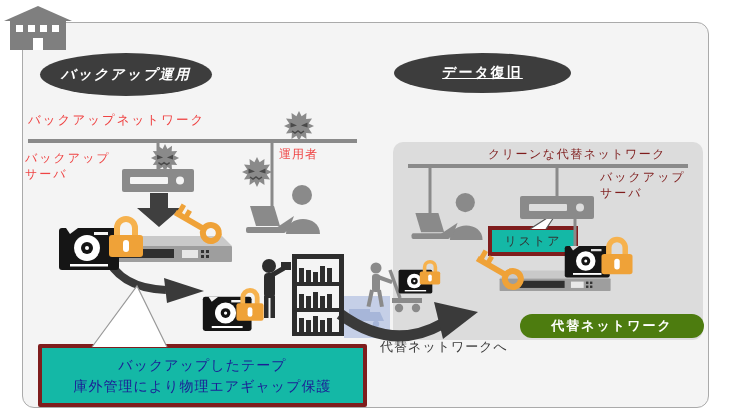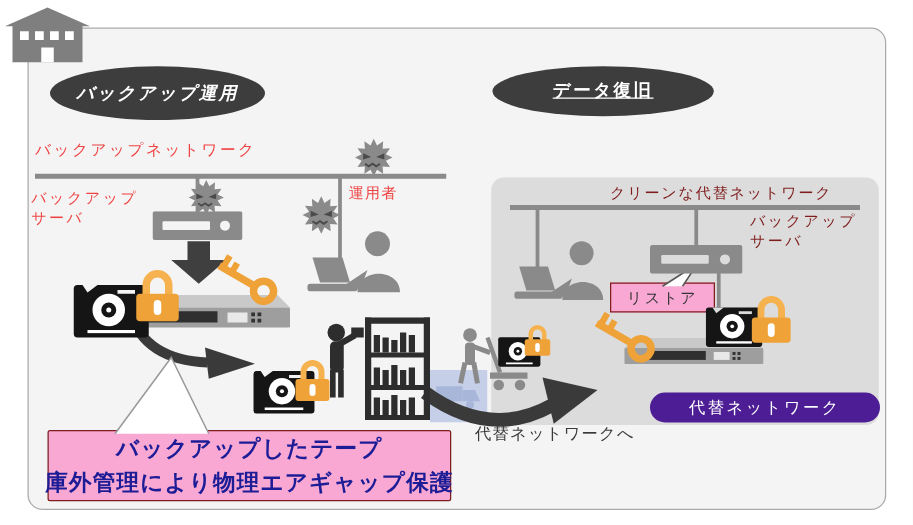--- a/index.html
+++ b/index.html
@@ -4,28 +4,28 @@
 <style>
   html,body{margin:0;padding:0;background:#fff;}
   #canvas{position:relative;width:730px;height:420px;background:#fff;overflow:hidden;
           font-family:"Liberation Sans","DejaVu Sans",sans-serif;}
   .abs{position:absolute;}
   #frame{left:22px;top:22px;width:685px;height:384px;background:#f4f4f4;
          border:1px solid #aaa;border-radius:12px;}
   #right-panel{left:393px;top:142px;width:310px;height:198px;background:#dcdcdc;border-radius:10px;}
   .badge{background:#3d3d3d;color:#fff;font-weight:bold;font-size:14px;letter-spacing:2px;
          display:flex;align-items:center;justify-content:center;border-radius:50%;}
-  .pill{background:#4c1d95;color:#fff;font-weight:normal;font-size:13px;letter-spacing:2px;
+  .pill{background:#4d7c0f;color:#fff;font-weight:bold;font-size:13px;letter-spacing:2px;
         display:flex;align-items:center;justify-content:center;border-radius:13px;text-align:center;}
   .lbl{color:#ef4444;font-size:12px;letter-spacing:2px;line-height:1.35;white-space:nowrap;}
   .lbl-lt{color:#7f1d1d;}
-  .white-box{background:#f9a8d4;border:1px solid #7f1d1d;}
+  .white-box{background:#14b8a6;border:4px solid #7f1d1d;}
   #note-box{left:38px;top:344px;width:321px;height:55px;border-radius:2px;
             display:flex;flex-direction:column;align-items:center;justify-content:center;}
-  #note-box div{color:#1c1c96;font-weight:bold;font-size:18px;letter-spacing:1px;line-height:1.5;white-space:nowrap;}
+  #note-box div{color:#1c1c96;font-weight:normal;font-size:14px;letter-spacing:1px;line-height:1.5;white-space:nowrap;}
   #restore-box{left:488px;top:226px;width:82px;height:22px;display:flex;align-items:center;justify-content:center;}
   #restore-box div{color:#333;font-size:12px;letter-spacing:2px;}
   #transport-lbl{left:370px;top:338px;width:148px;text-align:center;color:#3a3a3a;
                  font-size:13px;letter-spacing:1px;line-height:1.35;}
   svg{display:block;}
 </style>
 </head>
 <body>
 
 <div id="canvas">

